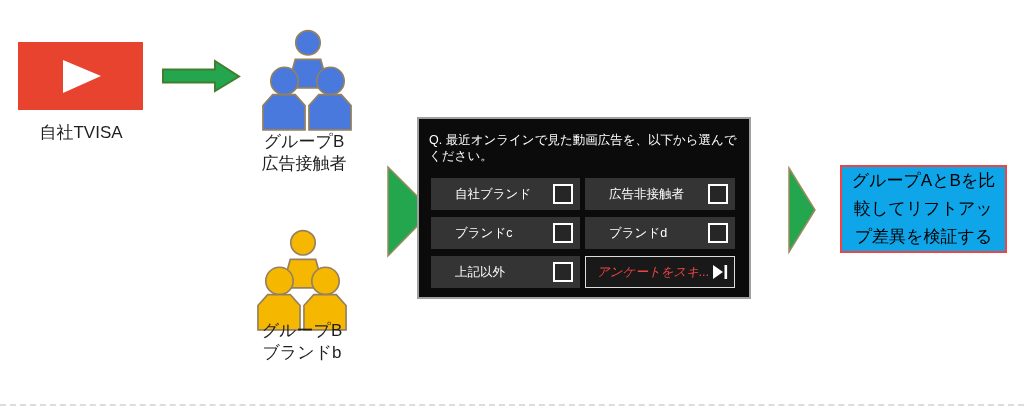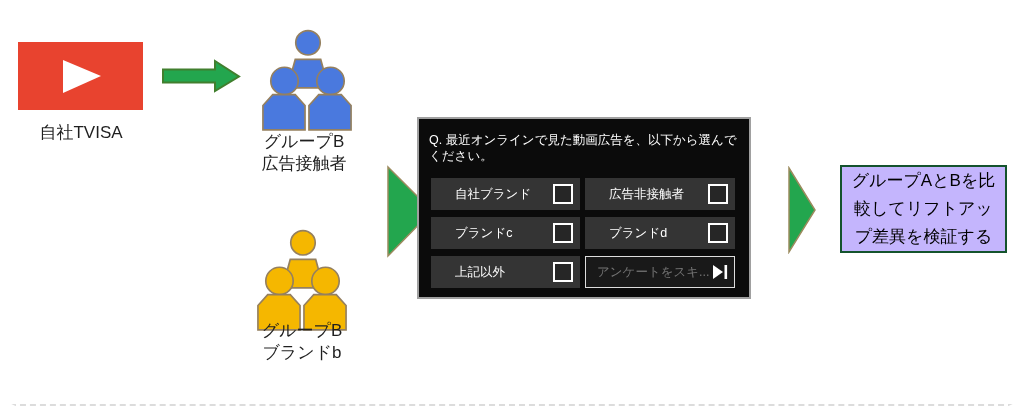--- a/index.html
+++ b/index.html
@@ -4,21 +4,20 @@
 <style>
   * { margin: 0; padding: 0; box-sizing: border-box; }
   html, body { background: #ffffff; }
   body { font-family: "Liberation Sans", "DejaVu Sans", sans-serif; }
   #canvas {
     position: relative;
     width: 1024px;
     height: 408px;
     background: #ffffff;
     overflow: hidden;
-    border-radius: 25px;
   }
   .abs { position: absolute; }
 
   
   #yt-icon {
     left: 18px; top: 42px; width: 125px; height: 68px;
     background: #e8432f;
   }
   #yt-icon svg { position: absolute; left: 0; top: 0; }
   .caption {
@@ -86,32 +85,33 @@
     border: 2.5px solid #ffffff;
     background: #262626;
   }
   .skip-btn {
     background: #191919;
     border: 1px solid #dddddd;
     display: flex;
     align-items: center;
     justify-content: space-between;
     padding: 0 8px 0 11px;
-    color: #737373;
+    color: #ef4444;
     font-size: 12.5px;
     white-space: nowrap;
     overflow: hidden;
+    font-style: italic;
   }
   .skip-glyph { flex: none; margin-left: 4px; display: flex; align-items: center; }
 
   
   #result-box {
     left: 840px; top: 165px; width: 167px; height: 88px;
-    background: #c4b5fd;
-    border: 2px solid #14532d;
+    background: #0ea5e9;
+    border: 2px solid #ef4444;
     display: flex;
     align-items: center;
     justify-content: center;
     text-align: center;
     color: #000000;
     font-size: 17px;
     line-height: 28px;
     padding: 0 5px;
     word-break: break-all;
   }

